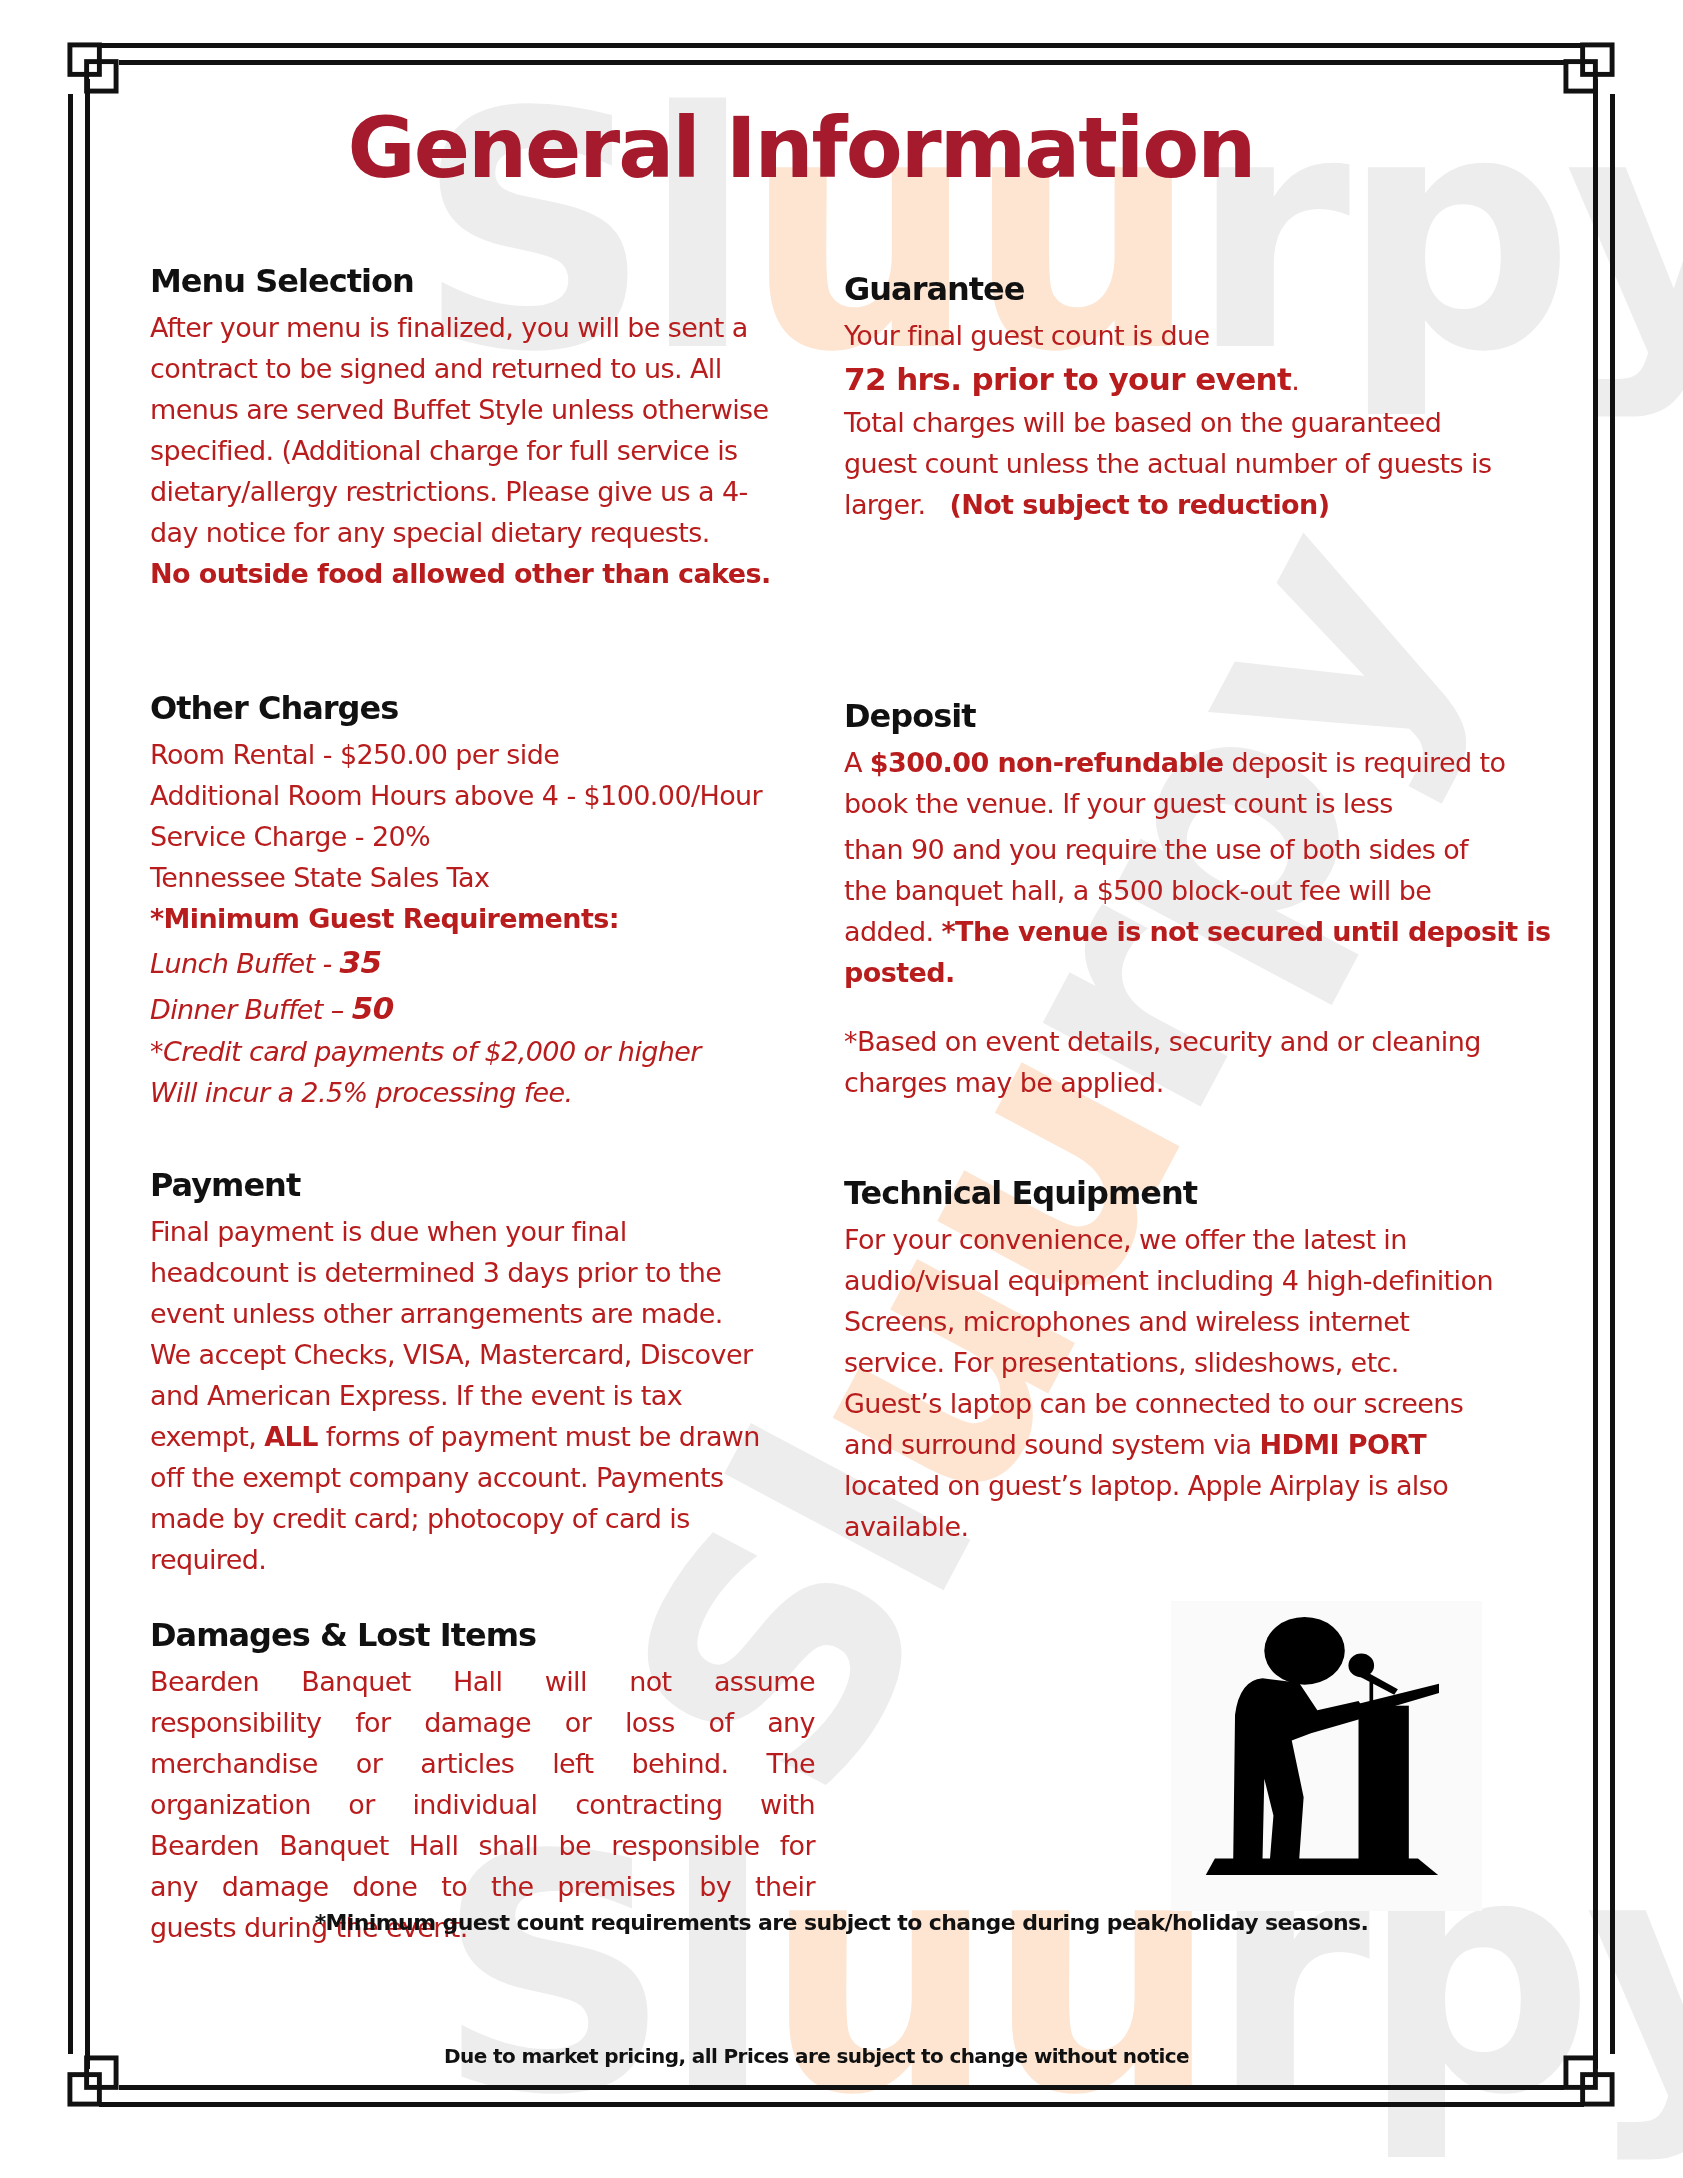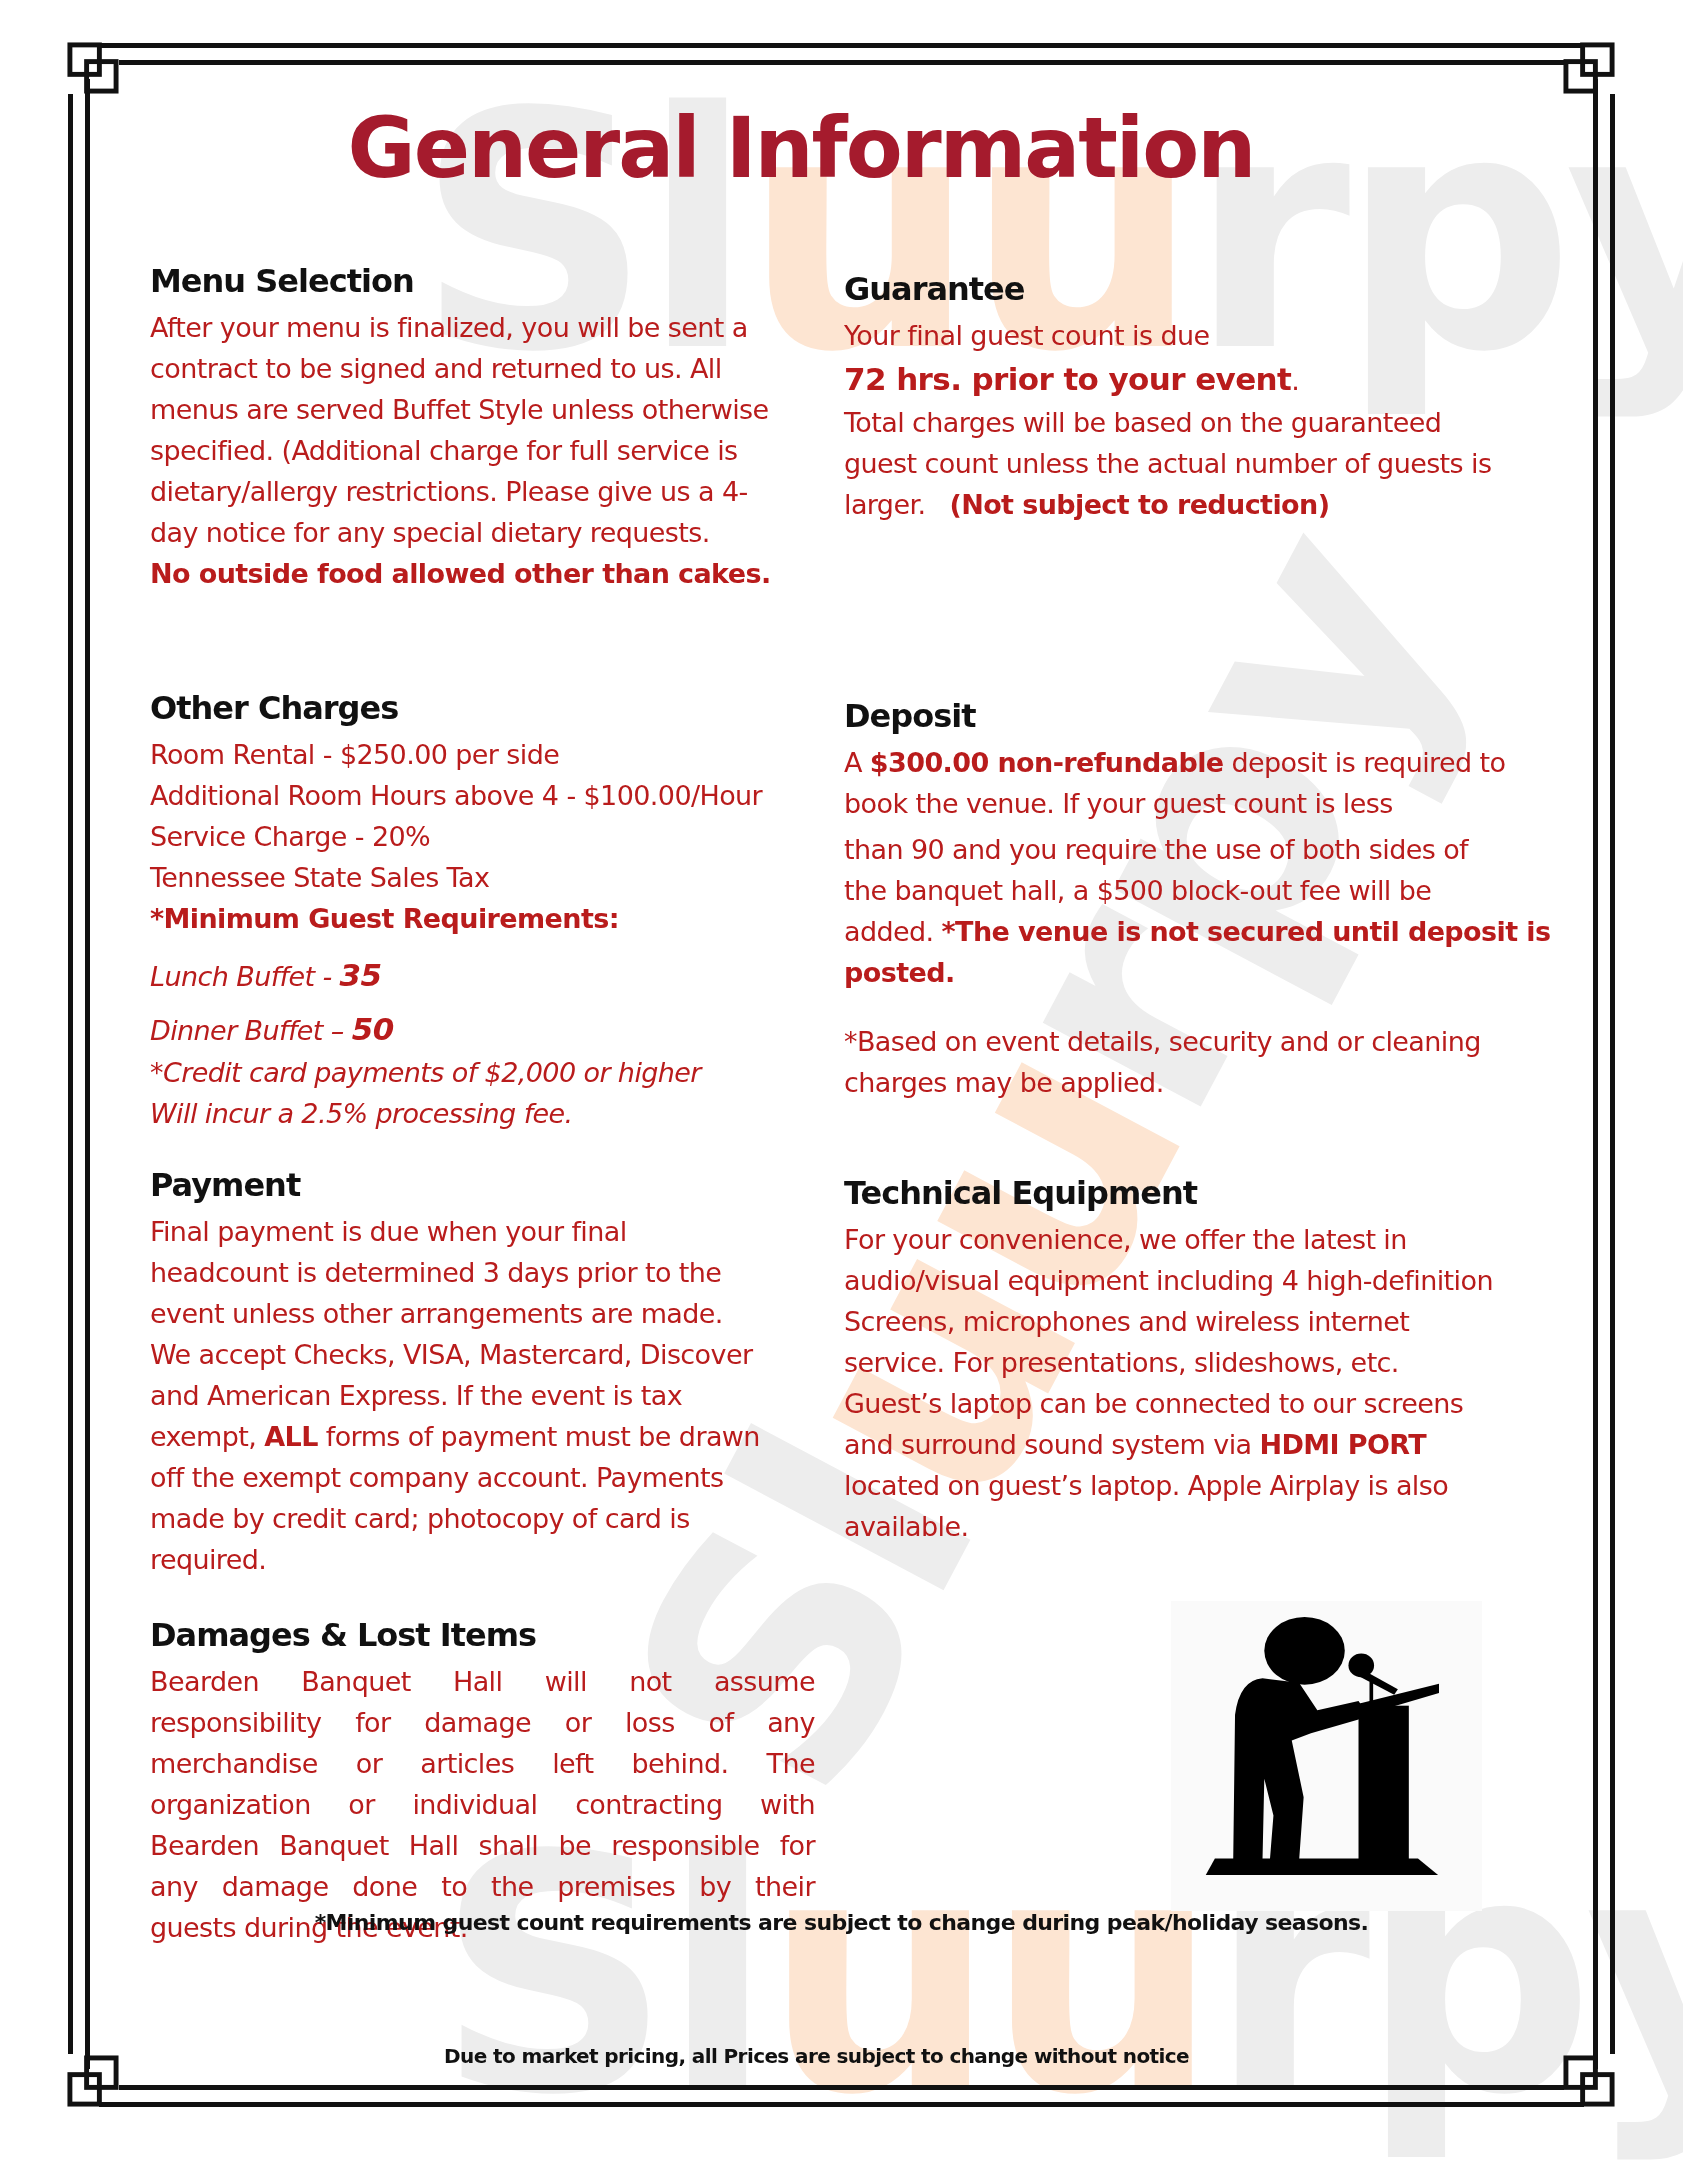--- a/index.html
+++ b/index.html
@@ -119,21 +119,21 @@
   </div>
 
   <div class="section left-col" style="top:683px;">
     <h2>Other Charges</h2>
     <div class="body">
       <span class="line">Room Rental - $250.00 per side</span>
       <span class="line">Additional Room Hours above 4 - $100.00/Hour</span>
       <span class="line">Service Charge - 20%</span>
       <span class="line">Tennessee State Sales Tax</span>
       <span class="line b">*Minimum Guest Requirements:</span>
-      <span class="line" style="height:46px; line-height:31px;margin-top:21px;"><span class="i">Lunch Buffet - </span><span class="b i big">35</span></span>
+      <span class="line" style="height:46px; line-height:46px;"><span class="i">Lunch Buffet - </span><span class="b i big">35</span></span>
       <span class="line" style="height:46px; line-height:46px;"><span class="i">Dinner Buffet – </span><span class="b i big">50</span></span>
       <span class="line i">*Credit card payments of $2,000 or higher</span>
       <span class="line i">Will incur a 2.5% processing fee.</span>
     </div>
   </div>
 
   <div class="section right-col" style="top:683px;">
     <h2>Deposit</h2>
     <div class="body">
       <span class="line"><span>A </span><span class="b">$300.00 non-refundable</span><span> deposit is required to</span></span>

